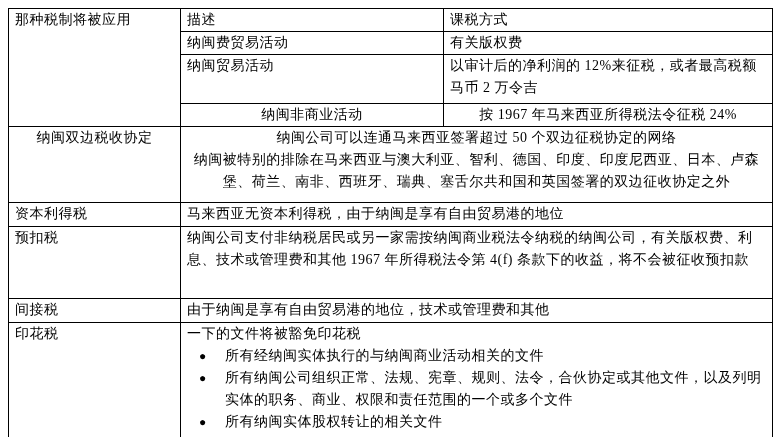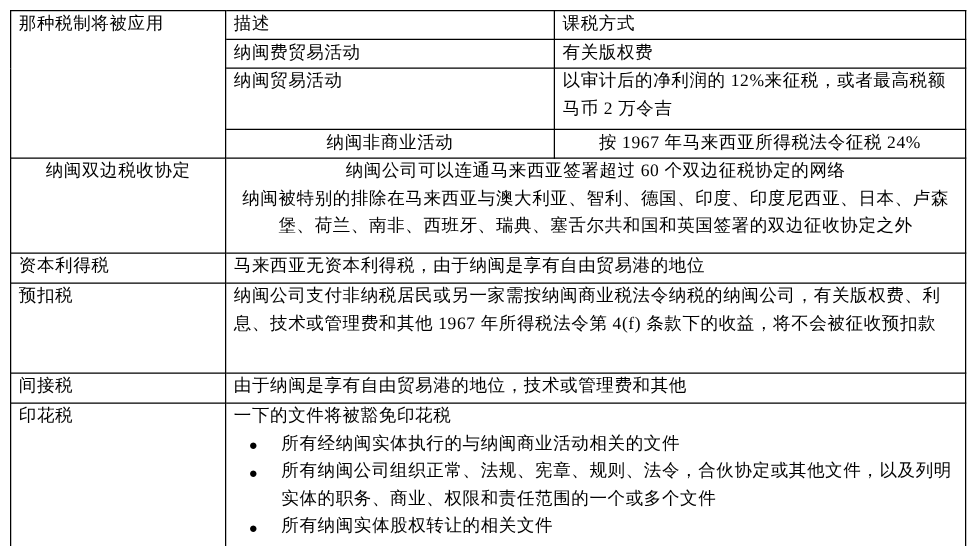--- a/index.html
+++ b/index.html
@@ -116,21 +116,21 @@
       <td>
         <span>按 1967 年马来西亚所得税法令征税 24%</span>
       </td>
     </tr>
 
     <tr class="r-dta">
       <td>
         <span>纳闽双边税收协定</span>
       </td>
       <td colspan="2">
-        <div>纳闽公司可以连通马来西亚签署超过 60 个双边征税协定的网络</div>
+        <div>纳闽公司可以连通马来西亚签署超过 50 个双边征税协定的网络</div>
         <div>纳闽被特别的排除在马来西亚与澳大利亚、智利、德国、印度、印度尼西亚、日本、卢森堡、荷兰、南非、西班牙、瑞典、塞舌尔共和国和英国签署的双边征收协定之外</div>
       </td>
     </tr>
 
     <tr class="r-cgt">
       <td>
         <span>资本利得税</span>
       </td>
       <td colspan="2">
         <span>马来西亚无资本利得税，由于纳闽是享有自由贸易港的地位</span>

